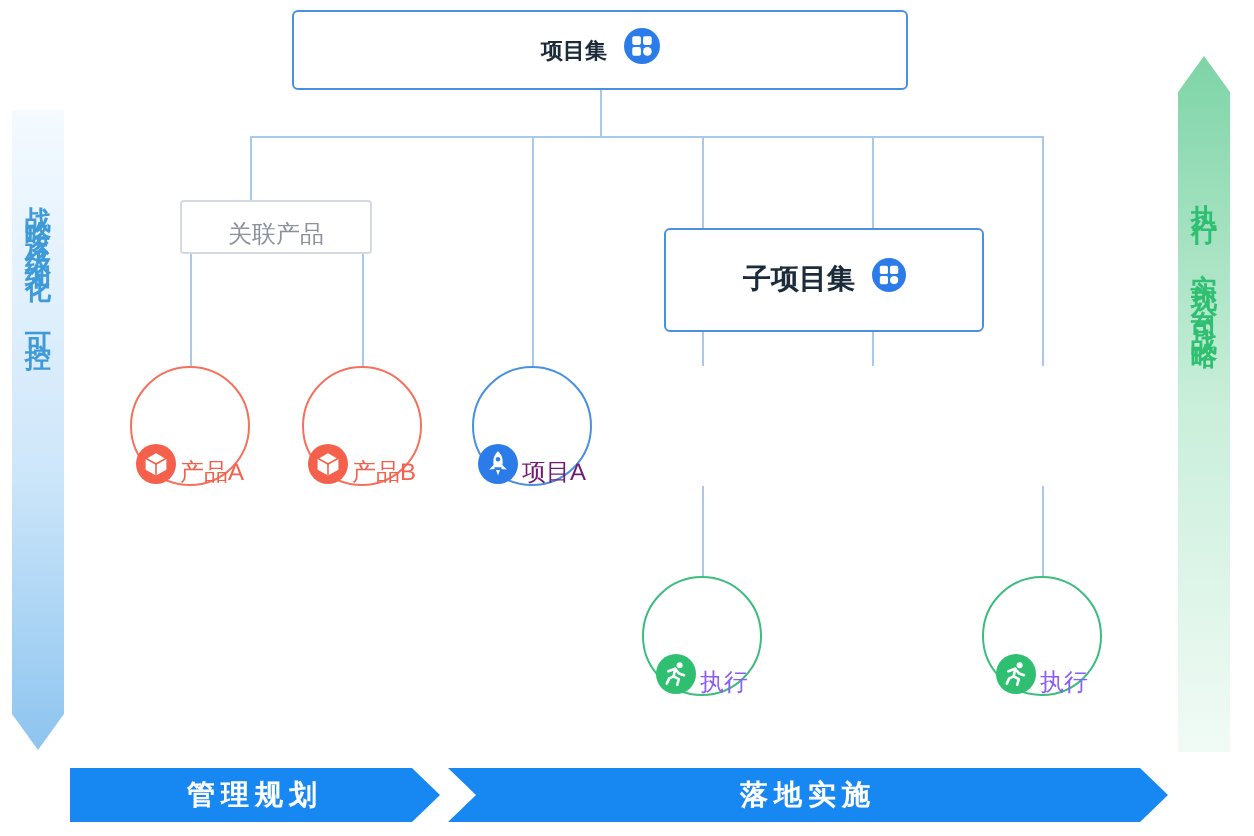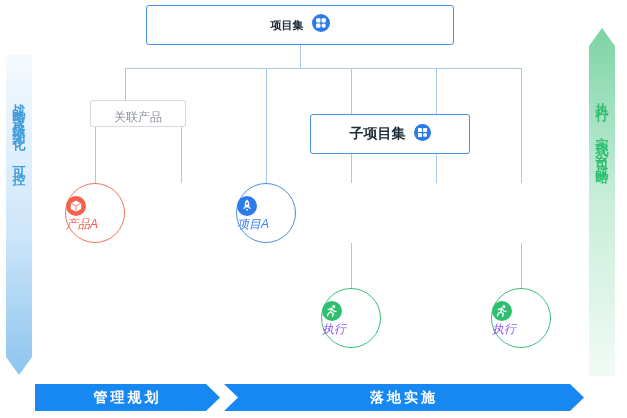--- a/index.html
+++ b/index.html
@@ -12,41 +12,41 @@
   .hline { height: 1px; }
 
   
   .box {
     position: absolute; background: #fff; border: 1px solid #4a90e2; border-radius: 3px;
     display: flex; align-items: center; justify-content: center; gap: 8px;
   }
   .box .box-label { font-weight: bold; color: #1c2b3a; }
   .root-box   { left: 146px; top: 5px;   width: 308px; height: 40px; }
   .root-box .box-label { font-size: 11px; }
-  .sub-box    { left: 310px; top: 114px; width: 160px; height: 40px; }
+  .sub-box    { left: 332px; top: 114px; width: 160px; height: 52px; }
   .sub-box .box-label { font-size: 14px; }
 
   .related-box {
     position: absolute; left: 90px; top: 100px; width: 96px; height: 27px;
     background: #fff; border: 1px solid #d5dae1; border-radius: 2px;
     display: flex; align-items: flex-end; justify-content: center;
     font-size: 12px; color: #8b919c;
   }
 
   
   .node {
     position: absolute; width: 60px; height: 60px; border-radius: 50%;
-    background: #fff; display: flex; flex-direction: column;
-    align-items: flex-start; justify-content: center; gap: 2px; font-style: italic;
+    background: #fff; display: flex; flex-direction: row;
+    align-items: flex-end; justify-content: center; gap: 2px;
   }
   .node .node-label { font-size: 12px; line-height: 1; }
   .node.product { border: 1px solid #f5715c; }
   .node.product .node-label { color: #f5604c; }
   .node.project { border: 1px solid #4a90e2; }
-  .node.project .node-label { color: #3b82f6; }
+  .node.project .node-label { color: #701a75; }
   .node.exec    { border: 1px solid #3dbd7d; }
   .node.exec .node-label { color: #8b5cf6; }
   .node svg { display: block; }
 
   
   .side-arrow { position: absolute; width: 26px; display: flex; justify-content: center; }
   .side-arrow.left {
     left: 6px; top: 55px; height: 320px; padding-top: 38px;
     background: linear-gradient(180deg, #f4faff 0%, #cfe7fa 55%, #8dc4ef 100%);
     clip-path: polygon(0 0, 100% 0, 100% calc(100% - 18px), 50% 100%, 0 calc(100% - 18px));
@@ -140,20 +140,31 @@
       <svg width="20" height="20" viewBox="0 0 20 20">
         <circle cx="10" cy="10" r="10" fill="#f5604c"></circle>
         <path d="M10 4.2 L15.2 7.1 L15.2 12.9 L10 15.8 L4.8 12.9 L4.8 7.1 Z" fill="#fff"></path>
         <path d="M10 4.2 L15.2 7.1 L10 10 L4.8 7.1 Z" fill="#fff" stroke="#f5604c" stroke-width="0.8"></path>
         <path d="M10 10 L10 15.8" stroke="#f5604c" stroke-width="0.8"></path>
       </svg>
     </span>
     <span class="node-label">产品A</span>
   </div>
 
+  <div class="node product" style="left:151px; top:183px;">
+    <span>
+      <svg width="20" height="20" viewBox="0 0 20 20">
+        <circle cx="10" cy="10" r="10" fill="#f5604c"></circle>
+        <path d="M10 4.2 L15.2 7.1 L15.2 12.9 L10 15.8 L4.8 12.9 L4.8 7.1 Z" fill="#fff"></path>
+        <path d="M10 4.2 L15.2 7.1 L10 10 L4.8 7.1 Z" fill="#fff" stroke="#f5604c" stroke-width="0.8"></path>
+        <path d="M10 10 L10 15.8" stroke="#f5604c" stroke-width="0.8"></path>
+      </svg>
+    </span>
+    <span class="node-label">产品B</span>
+  </div>
 
   <div class="node project" style="left:236px; top:183px;">
     <span>
       <svg width="20" height="20" viewBox="0 0 20 20">
         <circle cx="10" cy="10" r="10" fill="#2b7ce9"></circle>
         <path d="M10 3.6 C12.2 5.4 12.9 8.6 11.9 11.6 L8.1 11.6 C7.1 8.6 7.8 5.4 10 3.6 Z" fill="#fff"></path>
         <circle cx="10" cy="7.6" r="1.1" fill="#2b7ce9"></circle>
         <path d="M8.1 10.2 L5.6 12.8 L8.3 12.5 Z" fill="#fff"></path>
         <path d="M11.9 10.2 L14.4 12.8 L11.7 12.5 Z" fill="#fff"></path>
         <path d="M9 13 L10 15.6 L11 13 Z" fill="#fff"></path>

